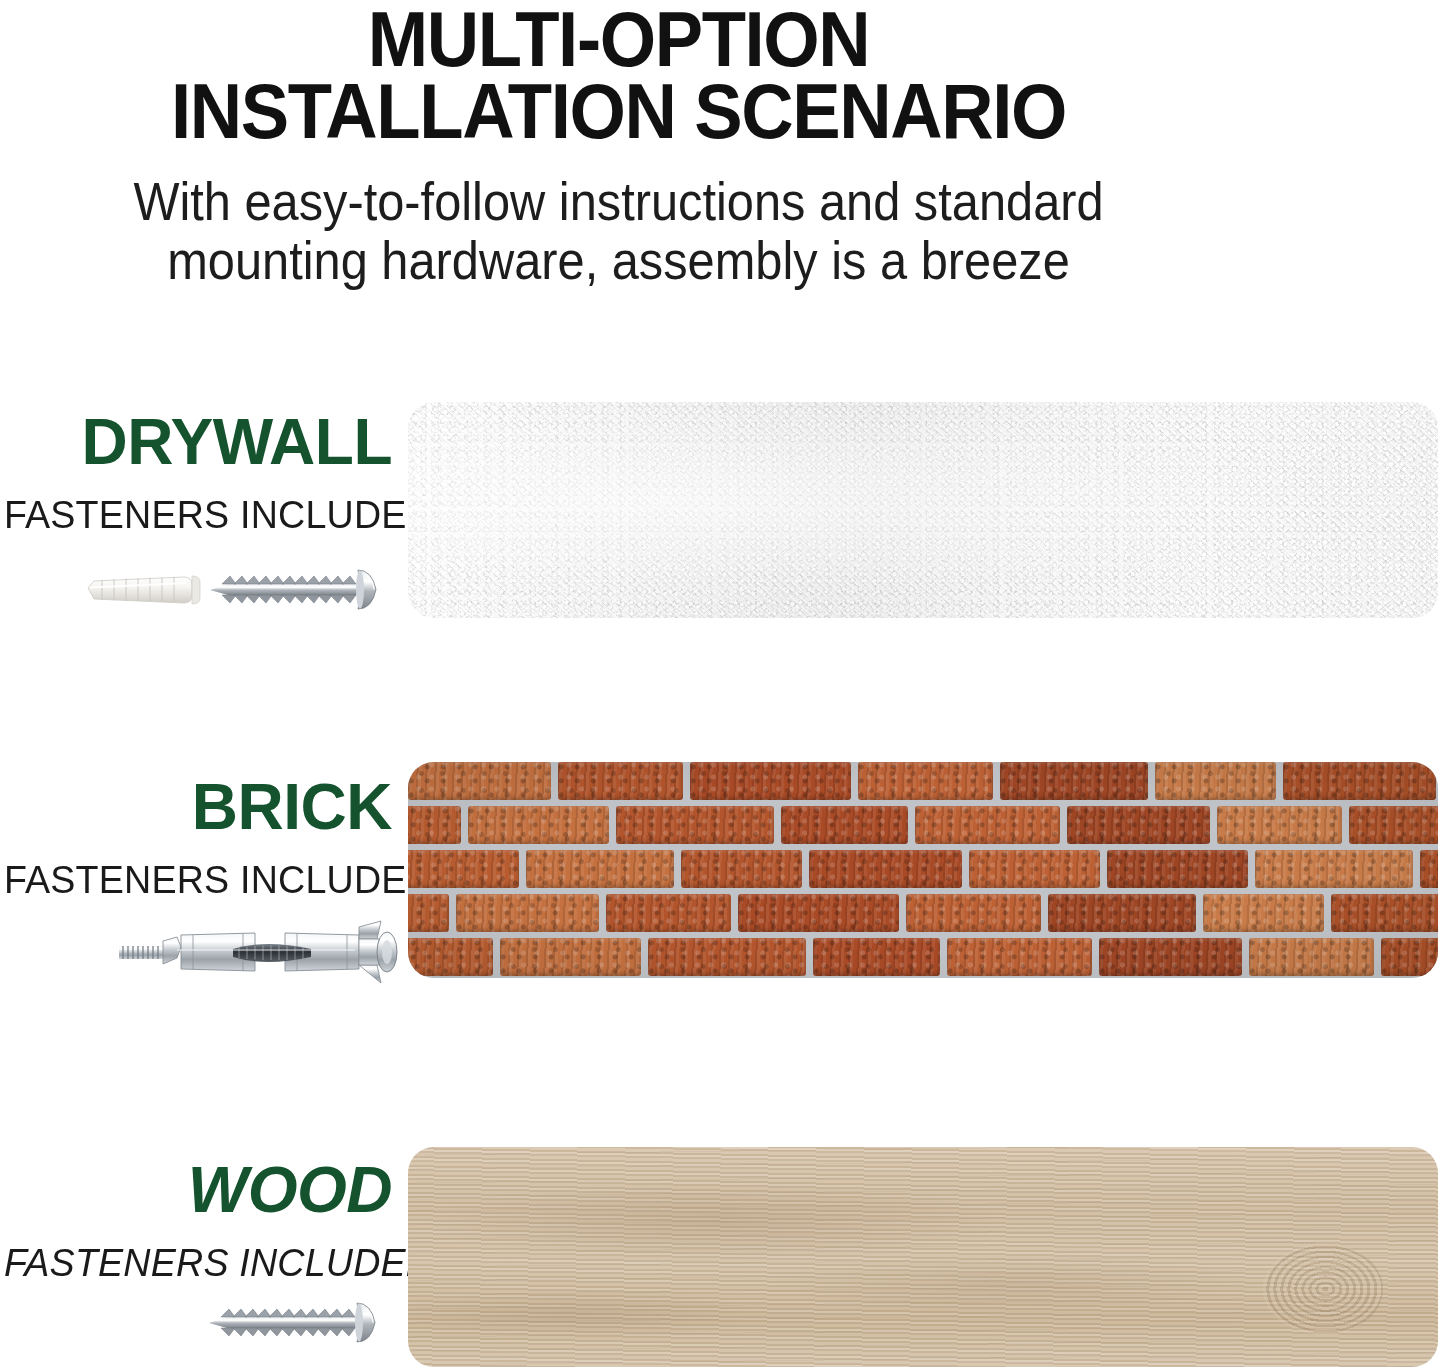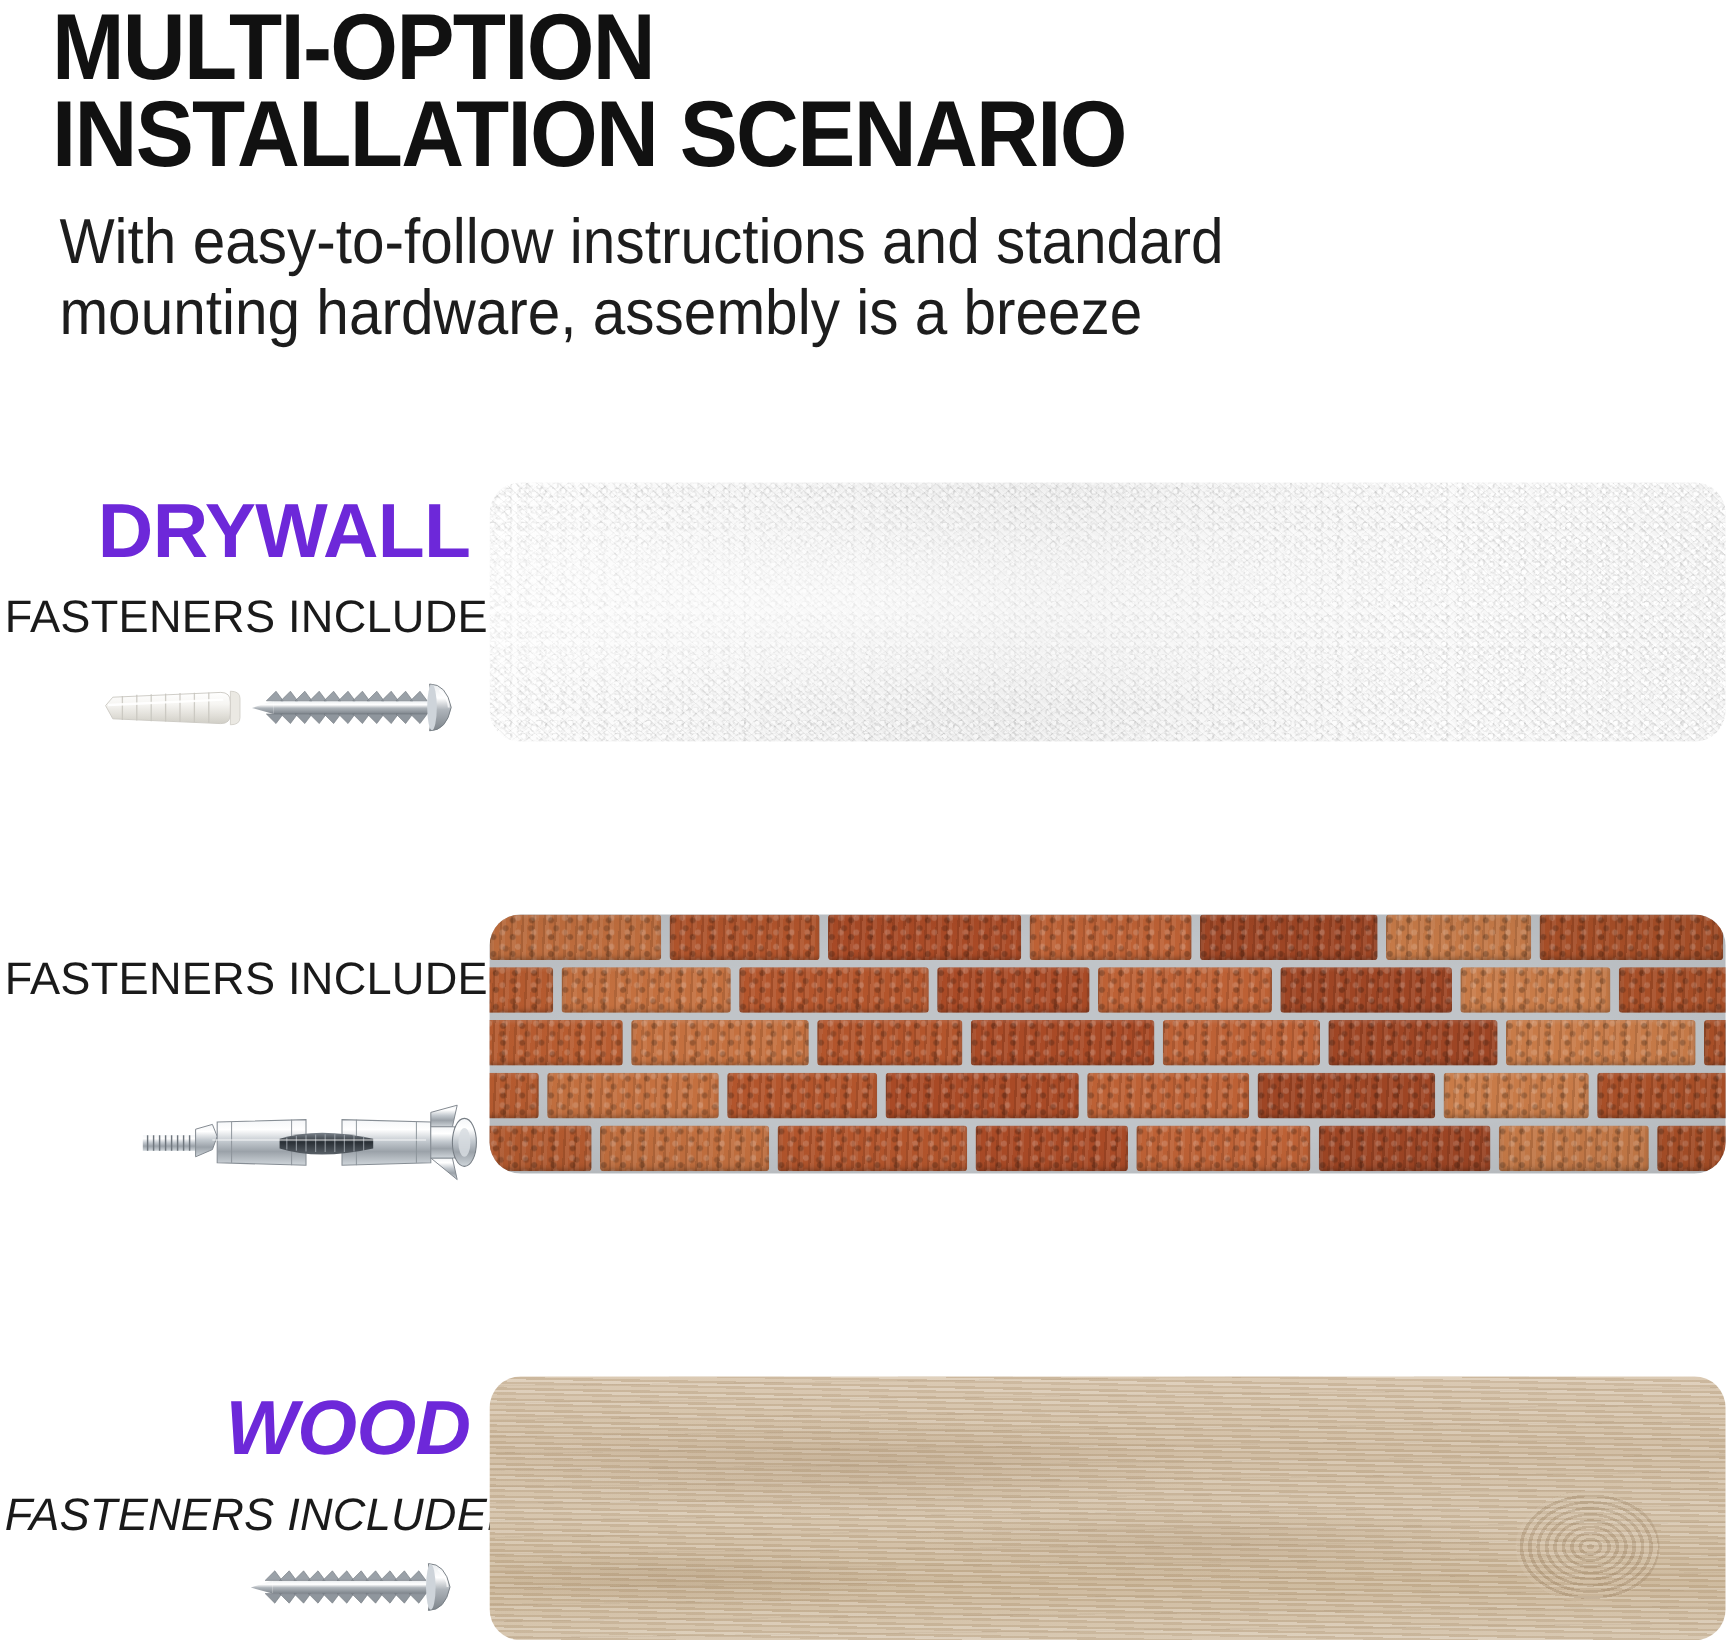--- a/index.html
+++ b/index.html
@@ -18,20 +18,21 @@
     background: #ffffff;
     overflow: hidden;
   }
 
   
   #header {
     position: absolute;
     left: 0;
     top: 0;
     width: 1237px;
+    text-align: center;
   }
   #title {
     font-family: "Liberation Sans", sans-serif;
     font-weight: 700;
     font-size: 78px;
     line-height: 0.92;
     letter-spacing: -1.5px;
     color: #111111;
     margin: 0;
     padding-top: 4px;
@@ -63,21 +64,21 @@
     left: 0;
     width: 392px;
     text-align: right;
   }
   .material-name {
     font-family: "Liberation Sans", sans-serif;
     font-weight: 700;
     font-size: 64px;
     line-height: 1;
     letter-spacing: -0.5px;
-    color: #6d28d9;
+    color: #14532d;
     margin: 0;
   }
   .fasteners-label {
     font-family: "Liberation Sans", sans-serif;
     font-weight: 300;
     font-size: 38px;
     line-height: 1;
     letter-spacing: 0.2px;
     color: #1a1a1a;
     margin: 0;
@@ -292,20 +293,21 @@
 
     <div class="panel panel-drywall" style="left:408px; top:12px; width:1030px; height:216px;">
       <div class="stucco-grain"></div>
       <div class="stucco-shade"></div>
     </div>
   </div>
 
   <div class="section" style="top:755px;">
 
     <div class="label-col" style="top:20px;">
+      <p class="material-name">BRICK</p>
       <p class="fasteners-label" style="margin-top:22px;">FASTENERS INCLUDED</p>
     </div>
 
     <svg class="fastener" style="left:115px; top:162px;" width="285" height="70" viewBox="0 0 285 70">
       <defs>
         <linearGradient id="metalGrad" x1="0" y1="0" x2="0" y2="1">
           <stop offset="0%" stop-color="#f4f6f8"></stop>
           <stop offset="22%" stop-color="#ffffff"></stop>
           <stop offset="48%" stop-color="#c2c8ce"></stop>
           <stop offset="70%" stop-color="#9ba2a9"></stop>

